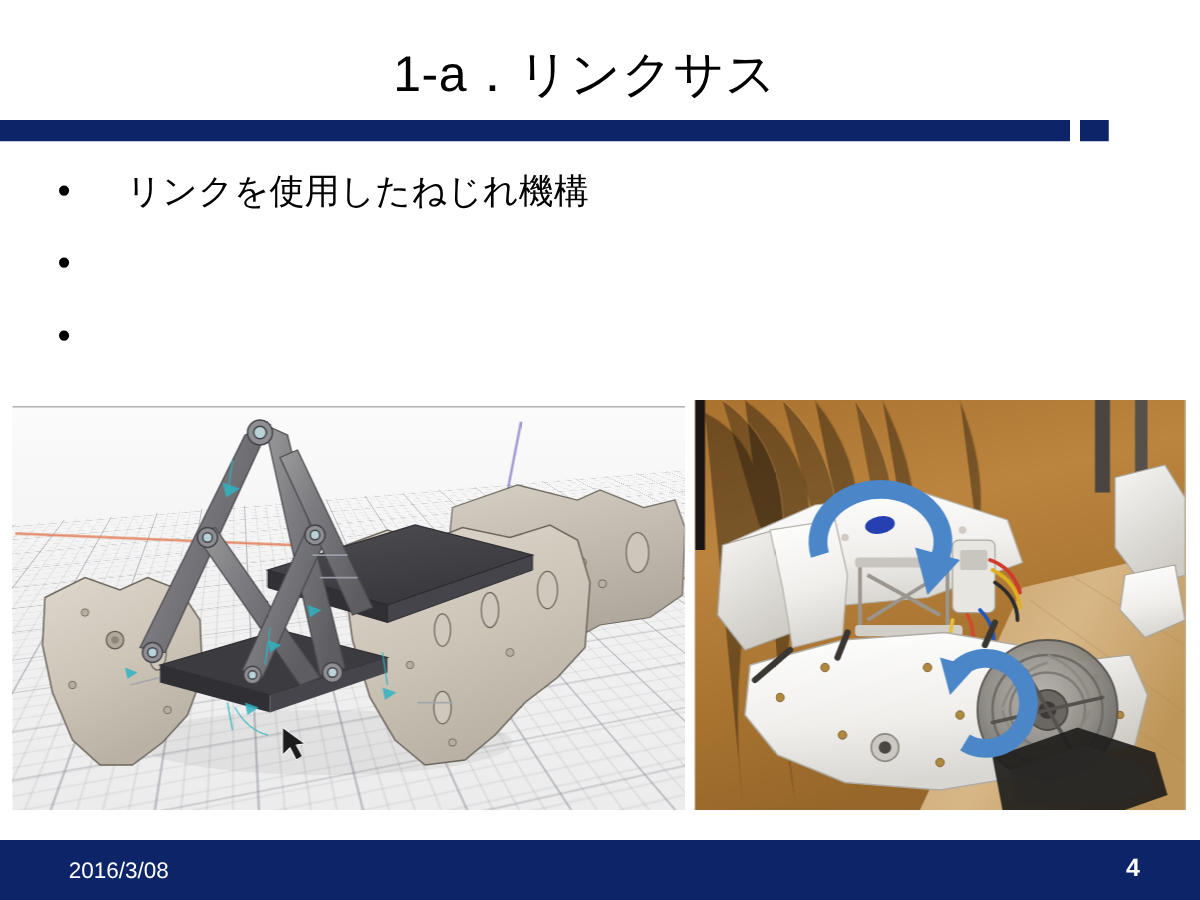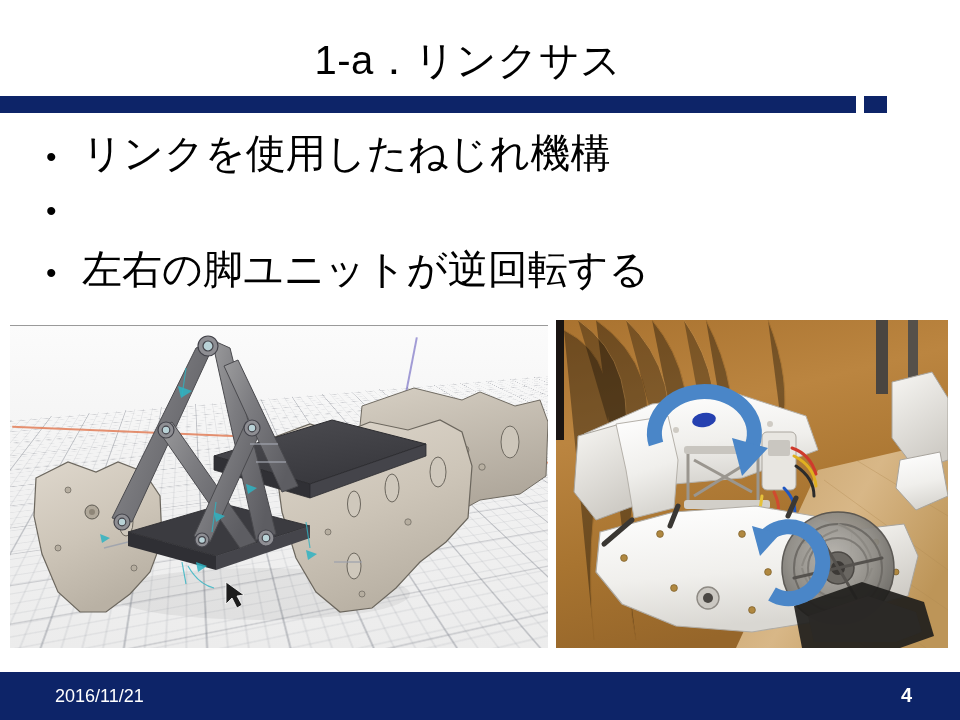--- a/index.html
+++ b/index.html
@@ -65,23 +65,24 @@
   }
   .bullet-dot {
     width: 36px;
     flex: 0 0 36px;
     font-size: 30px;
     line-height: 58px;
     text-align: left;
     color: #000000;
   }
   .bullet-text {
-    font-size: 40px;
+    font-size: 28px;
     line-height: 58px;
     white-space: pre;
+    margin-left: 19px;
   }
 
   
   #cad-figure {
     position: absolute;
     left: 10px;
     top: 325px;
     width: 538px;
     height: 322px;
     overflow: hidden;
@@ -221,21 +222,20 @@
       <span class="bullet-dot">•</span>
       <span class="bullet-text">リンクを使用したねじれ機構</span>
     </div>
 
     <div class="bullet-row">
       <span class="bullet-dot">•</span>
     </div>
 
     <div class="bullet-row">
       <span class="bullet-dot">•</span>
-      <span class="bullet-text">左右の脚ユニットが逆回転する</span>
     </div>
 
   </div>
 
   <div id="cad-figure">
     <div class="cad-bg"></div>
     <div class="cad-grid-fine"></div>
     <div class="cad-grid"></div>
     <div class="cad-axis-x"></div>
     <div class="cad-axis-x2"></div>
@@ -510,16 +510,16 @@
       </g>
 
       <g>
         <path d="M216,274 a34,36 0 1 0 -8,-56" fill="none" stroke="#4a86c8" stroke-width="15" stroke-linecap="butt"></path>
         <path d="M196,206 L224,214 L204,236 Z" fill="#4a86c8"></path>
       </g>
     </svg>
   </div>
 
   <div id="footer-bar"></div>
-  <div id="footer-date">2016/11/21</div>
+  <div id="footer-date">2016/3/08</div>
   <div id="footer-page">4</div>
 
 </div>
 
 </body></html>

